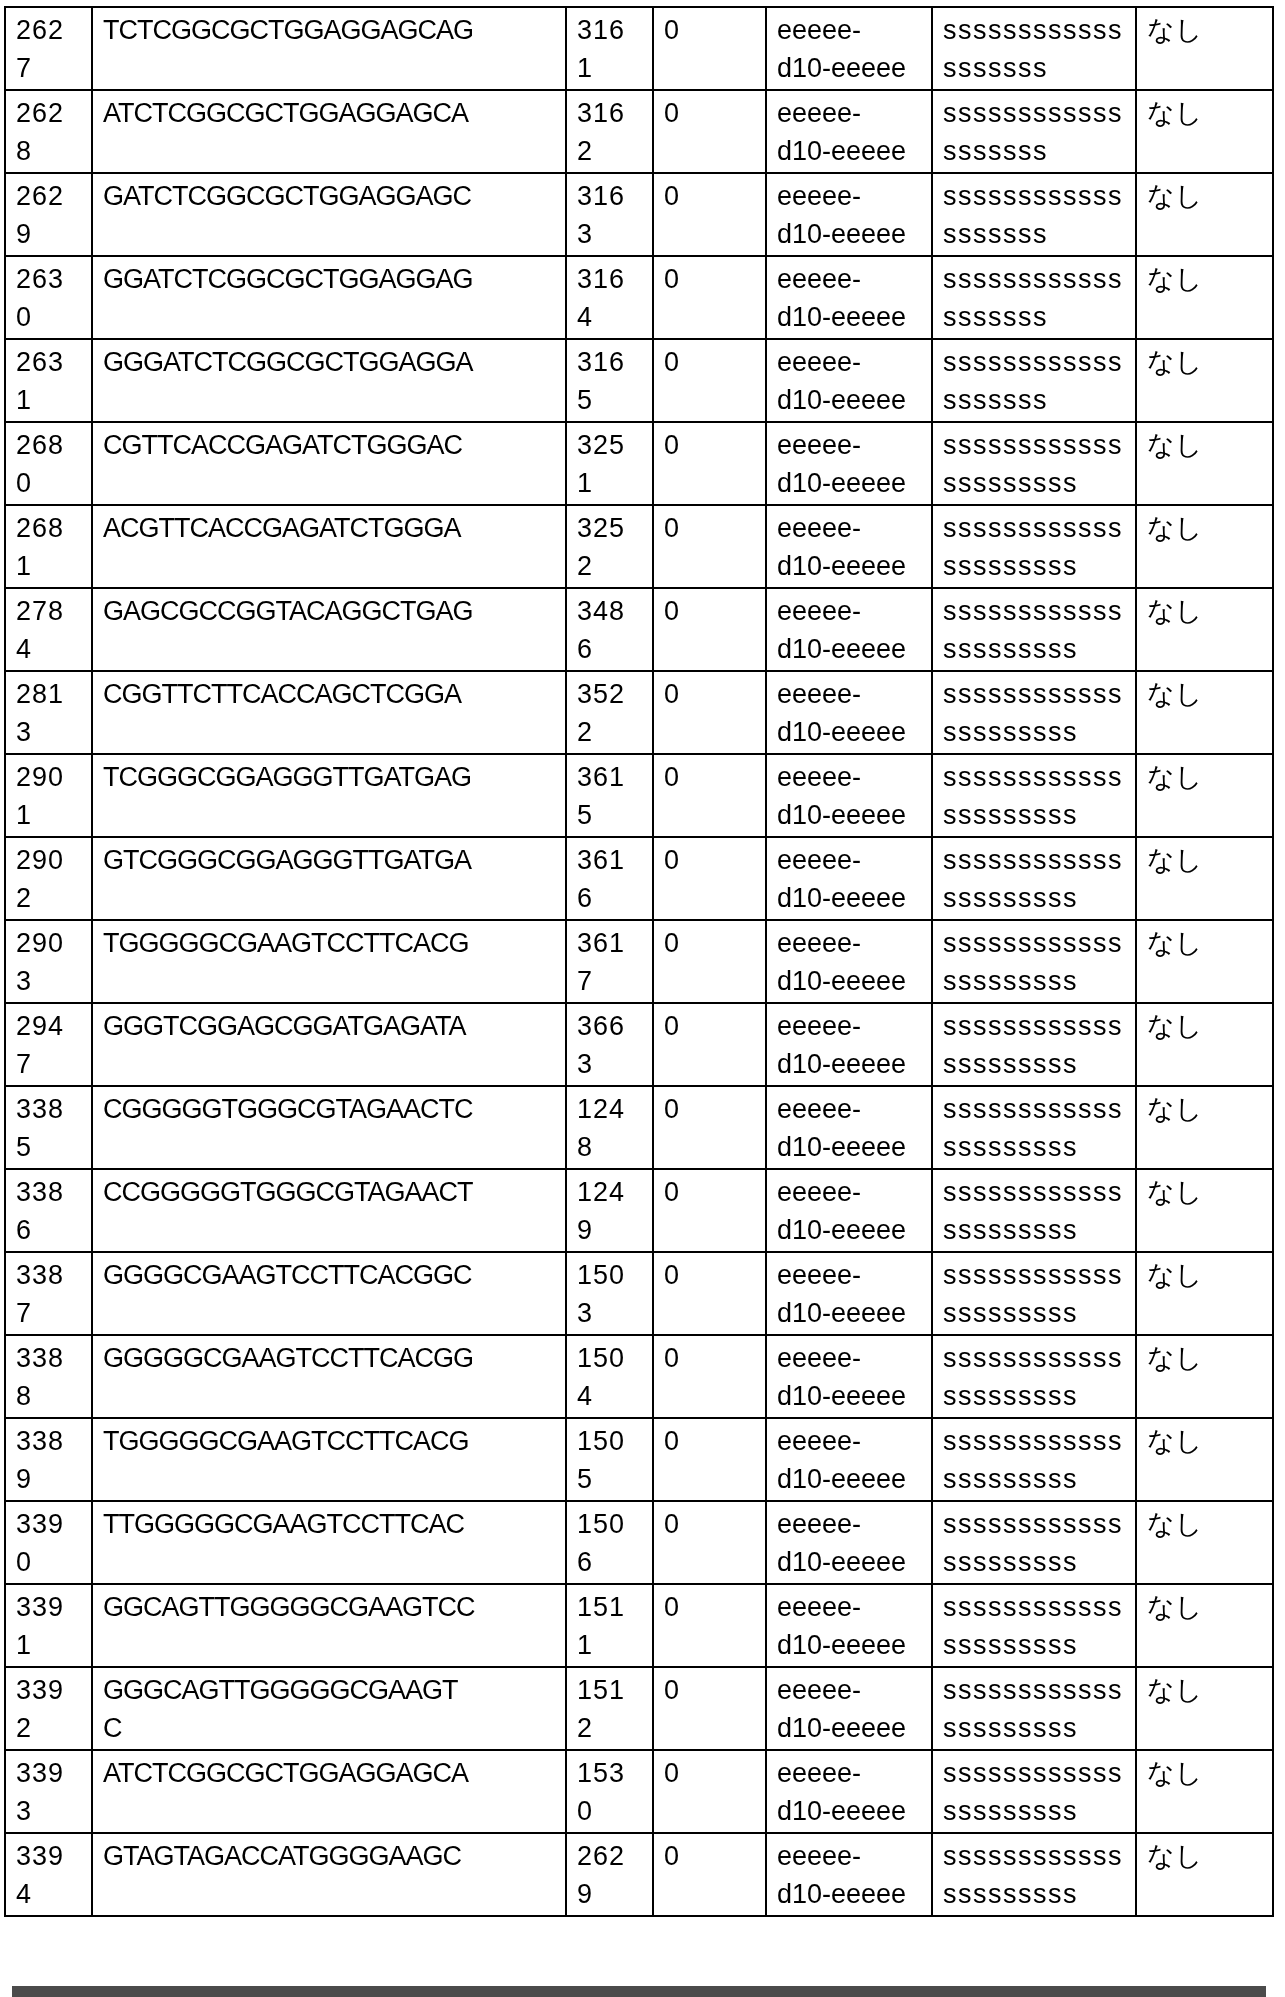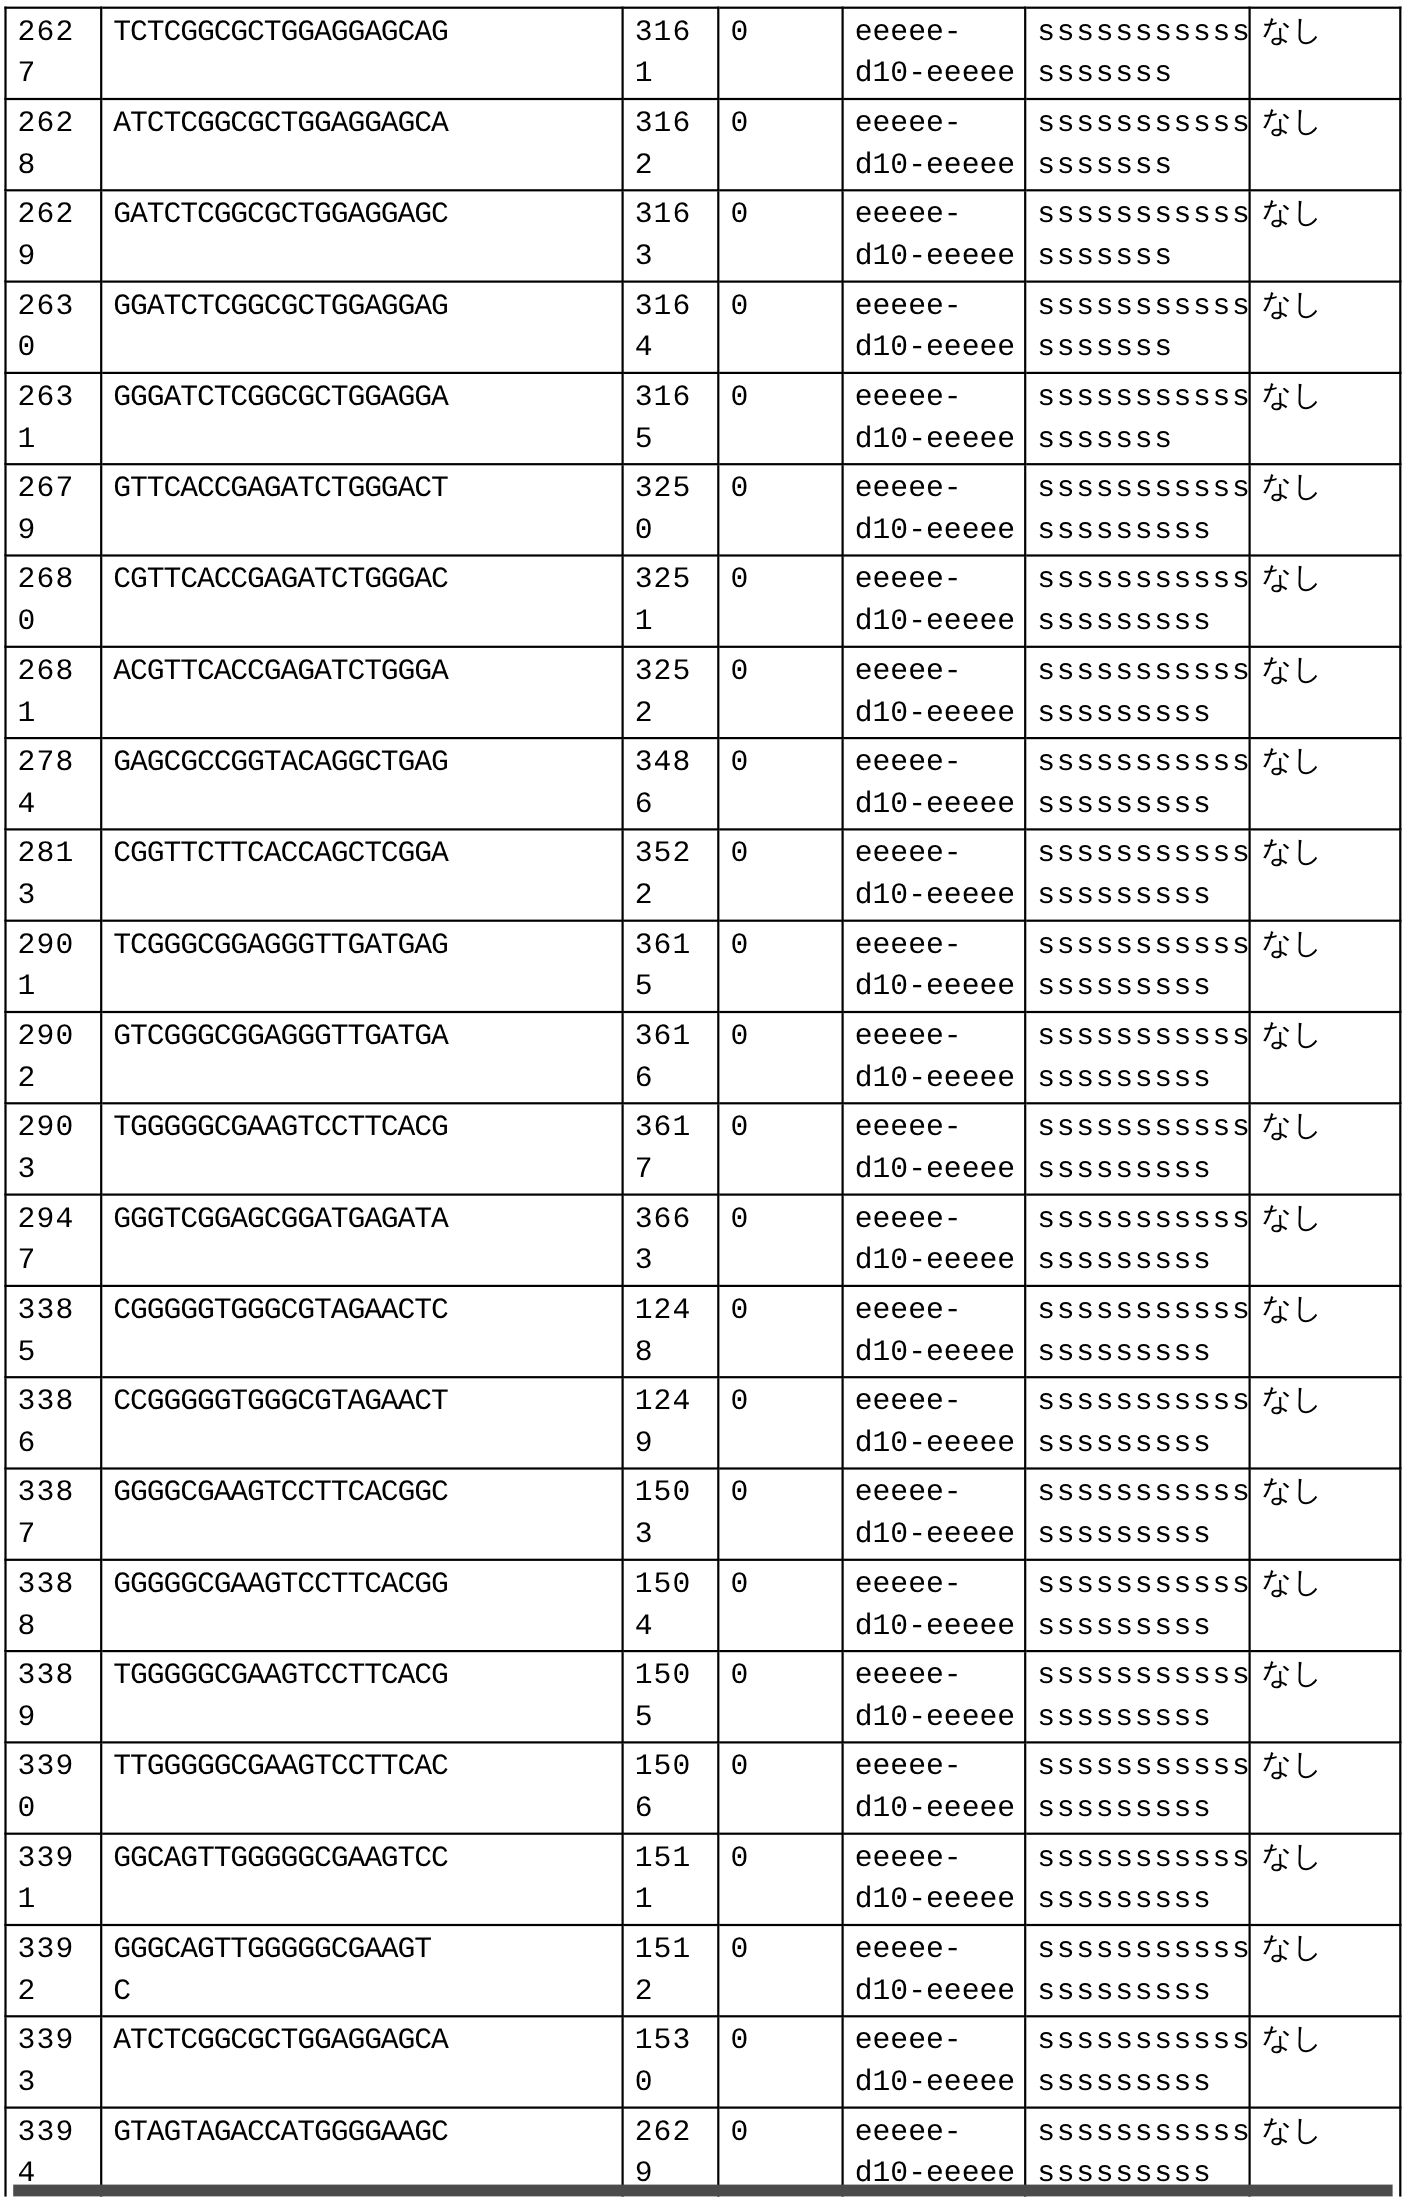--- a/index.html
+++ b/index.html
@@ -6,21 +6,21 @@
     margin: 0;
     padding: 0;
     background: #ffffff;
   }
   .page {
     position: relative;
     width: 1285px;
     height: 1997px;
     background: #ffffff;
     overflow: hidden;
-    font-family: Liberation Mono, monospace;
+    font-family: Liberation Sans, sans-serif;
     color: #000000;
   }
   table.seq-table {
     position: absolute;
     left: 4px;
     top: 6px;
     border-collapse: collapse;
     table-layout: fixed;
     width: 1268px;
   }
@@ -131,33 +131,20 @@
     <td class="c-pos">316
 5</td>
     <td class="c-score">0</td>
     <td class="c-pattern">eeeee-
 d10-eeeee</td>
     <td class="c-linkage">ssssssssssss
 sssssss</td>
     <td class="c-remark">なし</td>
   </tr>
 
-  <tr>
-    <td class="c-no">267
-9</td>
-    <td class="c-seq">GTTCACCGAGATCTGGGACT</td>
-    <td class="c-pos">325
-0</td>
-    <td class="c-score">0</td>
-    <td class="c-pattern">eeeee-
-d10-eeeee</td>
-    <td class="c-linkage">ssssssssssss
-sssssssss</td>
-    <td class="c-remark">なし</td>
-  </tr>
 
   <tr>
     <td class="c-no">268
 0</td>
     <td class="c-seq">CGTTCACCGAGATCTGGGAC</td>
     <td class="c-pos">325
 1</td>
     <td class="c-score">0</td>
     <td class="c-pattern">eeeee-
 d10-eeeee</td>

